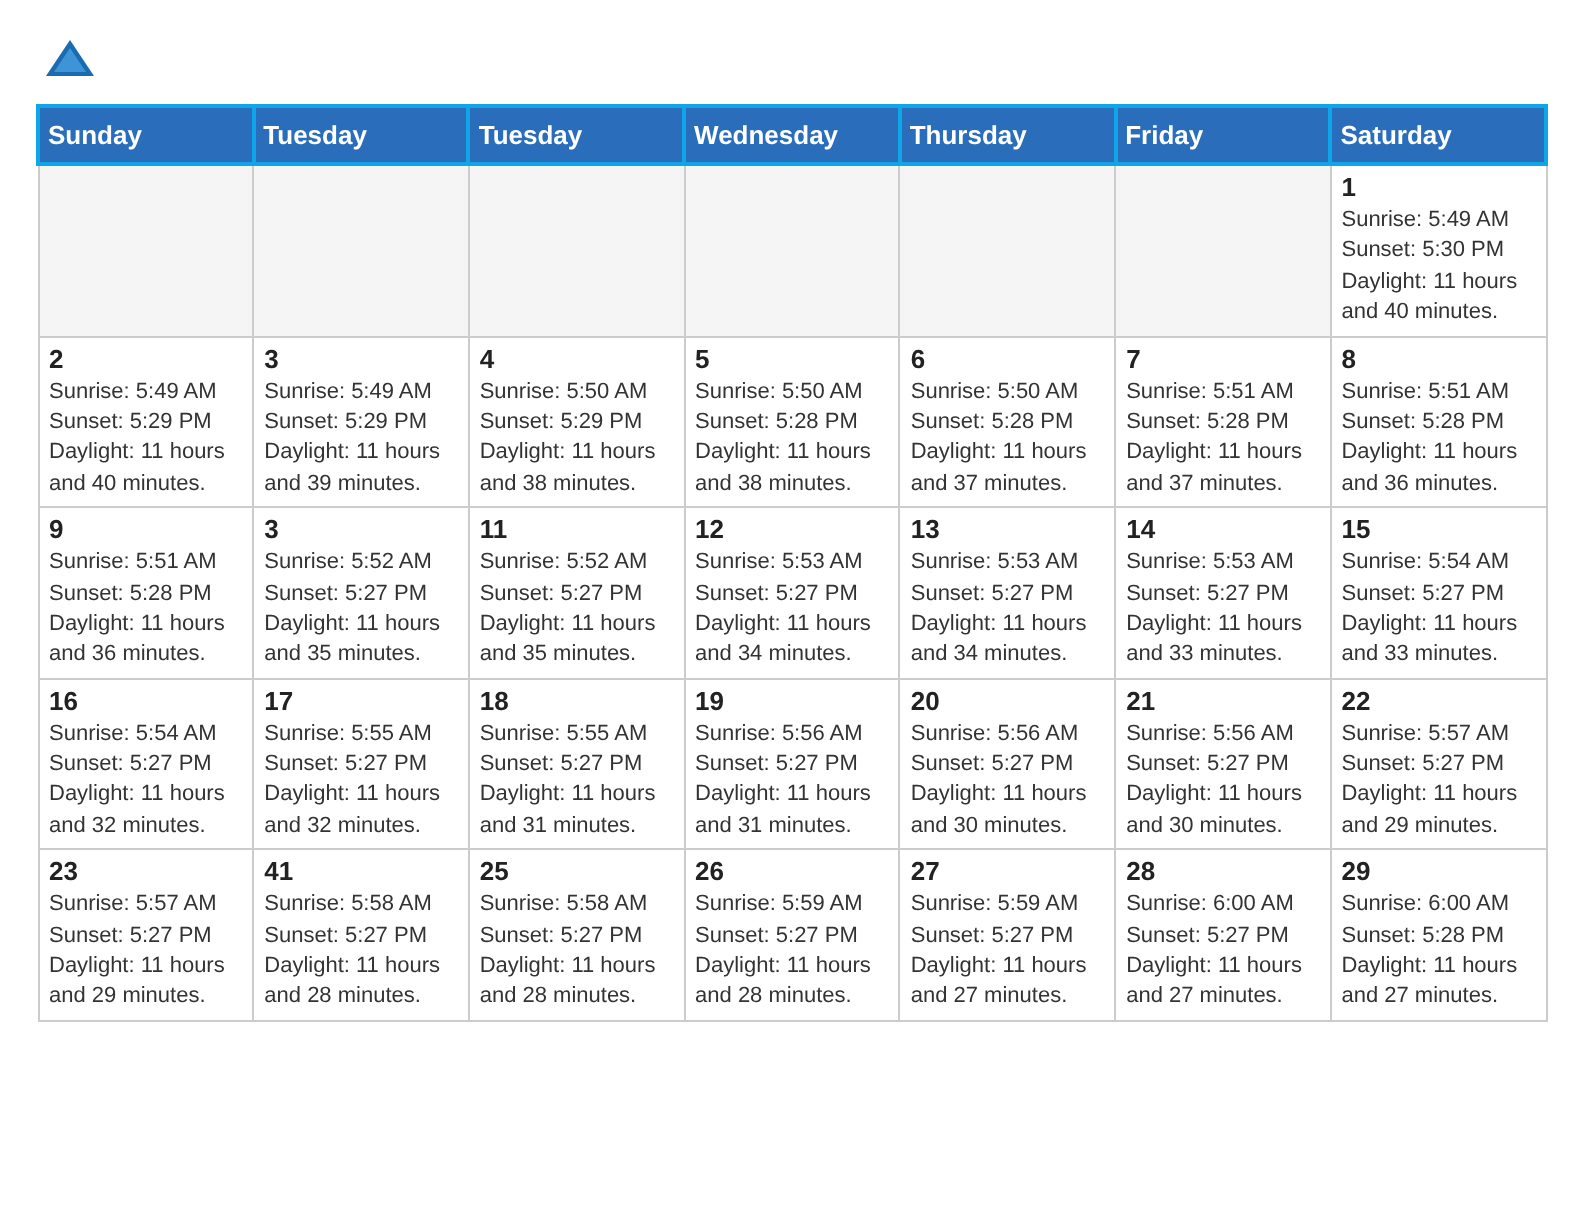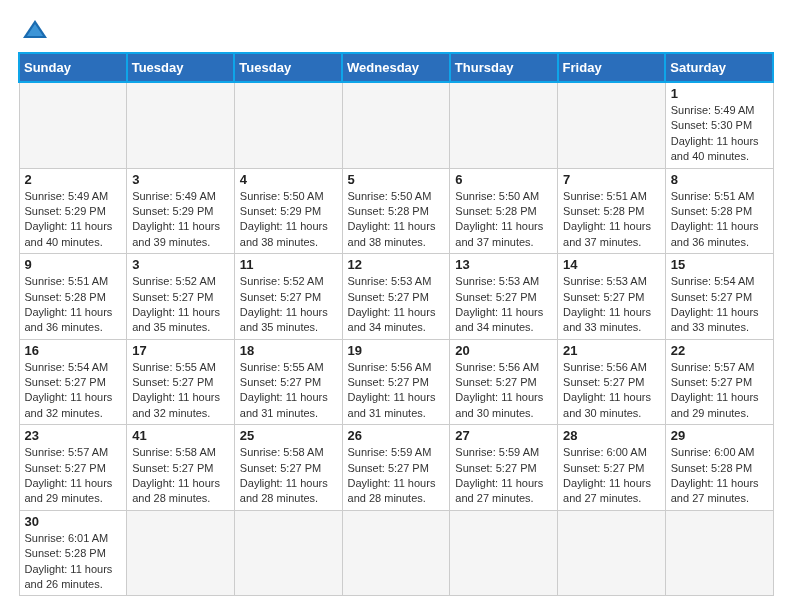--- a/index.html
+++ b/index.html
@@ -340,30 +340,15 @@
 and 27 minutes.</div>
           </td>
           <td>
             <span class="day-number">29</span>
             <div class="day-info" style="white-space: pre-line;">Sunrise: 6:00 AM
 Sunset: 5:28 PM
 Daylight: 11 hours
 and 27 minutes.</div>
           </td>
         </tr>
-        <tr class="last-row">
-          <td>
-            <span class="day-number">30</span>
-            <div class="day-info" style="white-space: pre-line;">Sunrise: 6:01 AM
-Sunset: 5:28 PM
-Daylight: 11 hours
-and 26 minutes.</div>
-          </td>
-          <td class="empty"></td>
-          <td class="empty"></td>
-          <td class="empty"></td>
-          <td class="empty"></td>
-          <td class="empty"></td>
-          <td class="empty"></td>
-        </tr>
       </tbody>
   </table>
 </div>
 
 </body></html>

